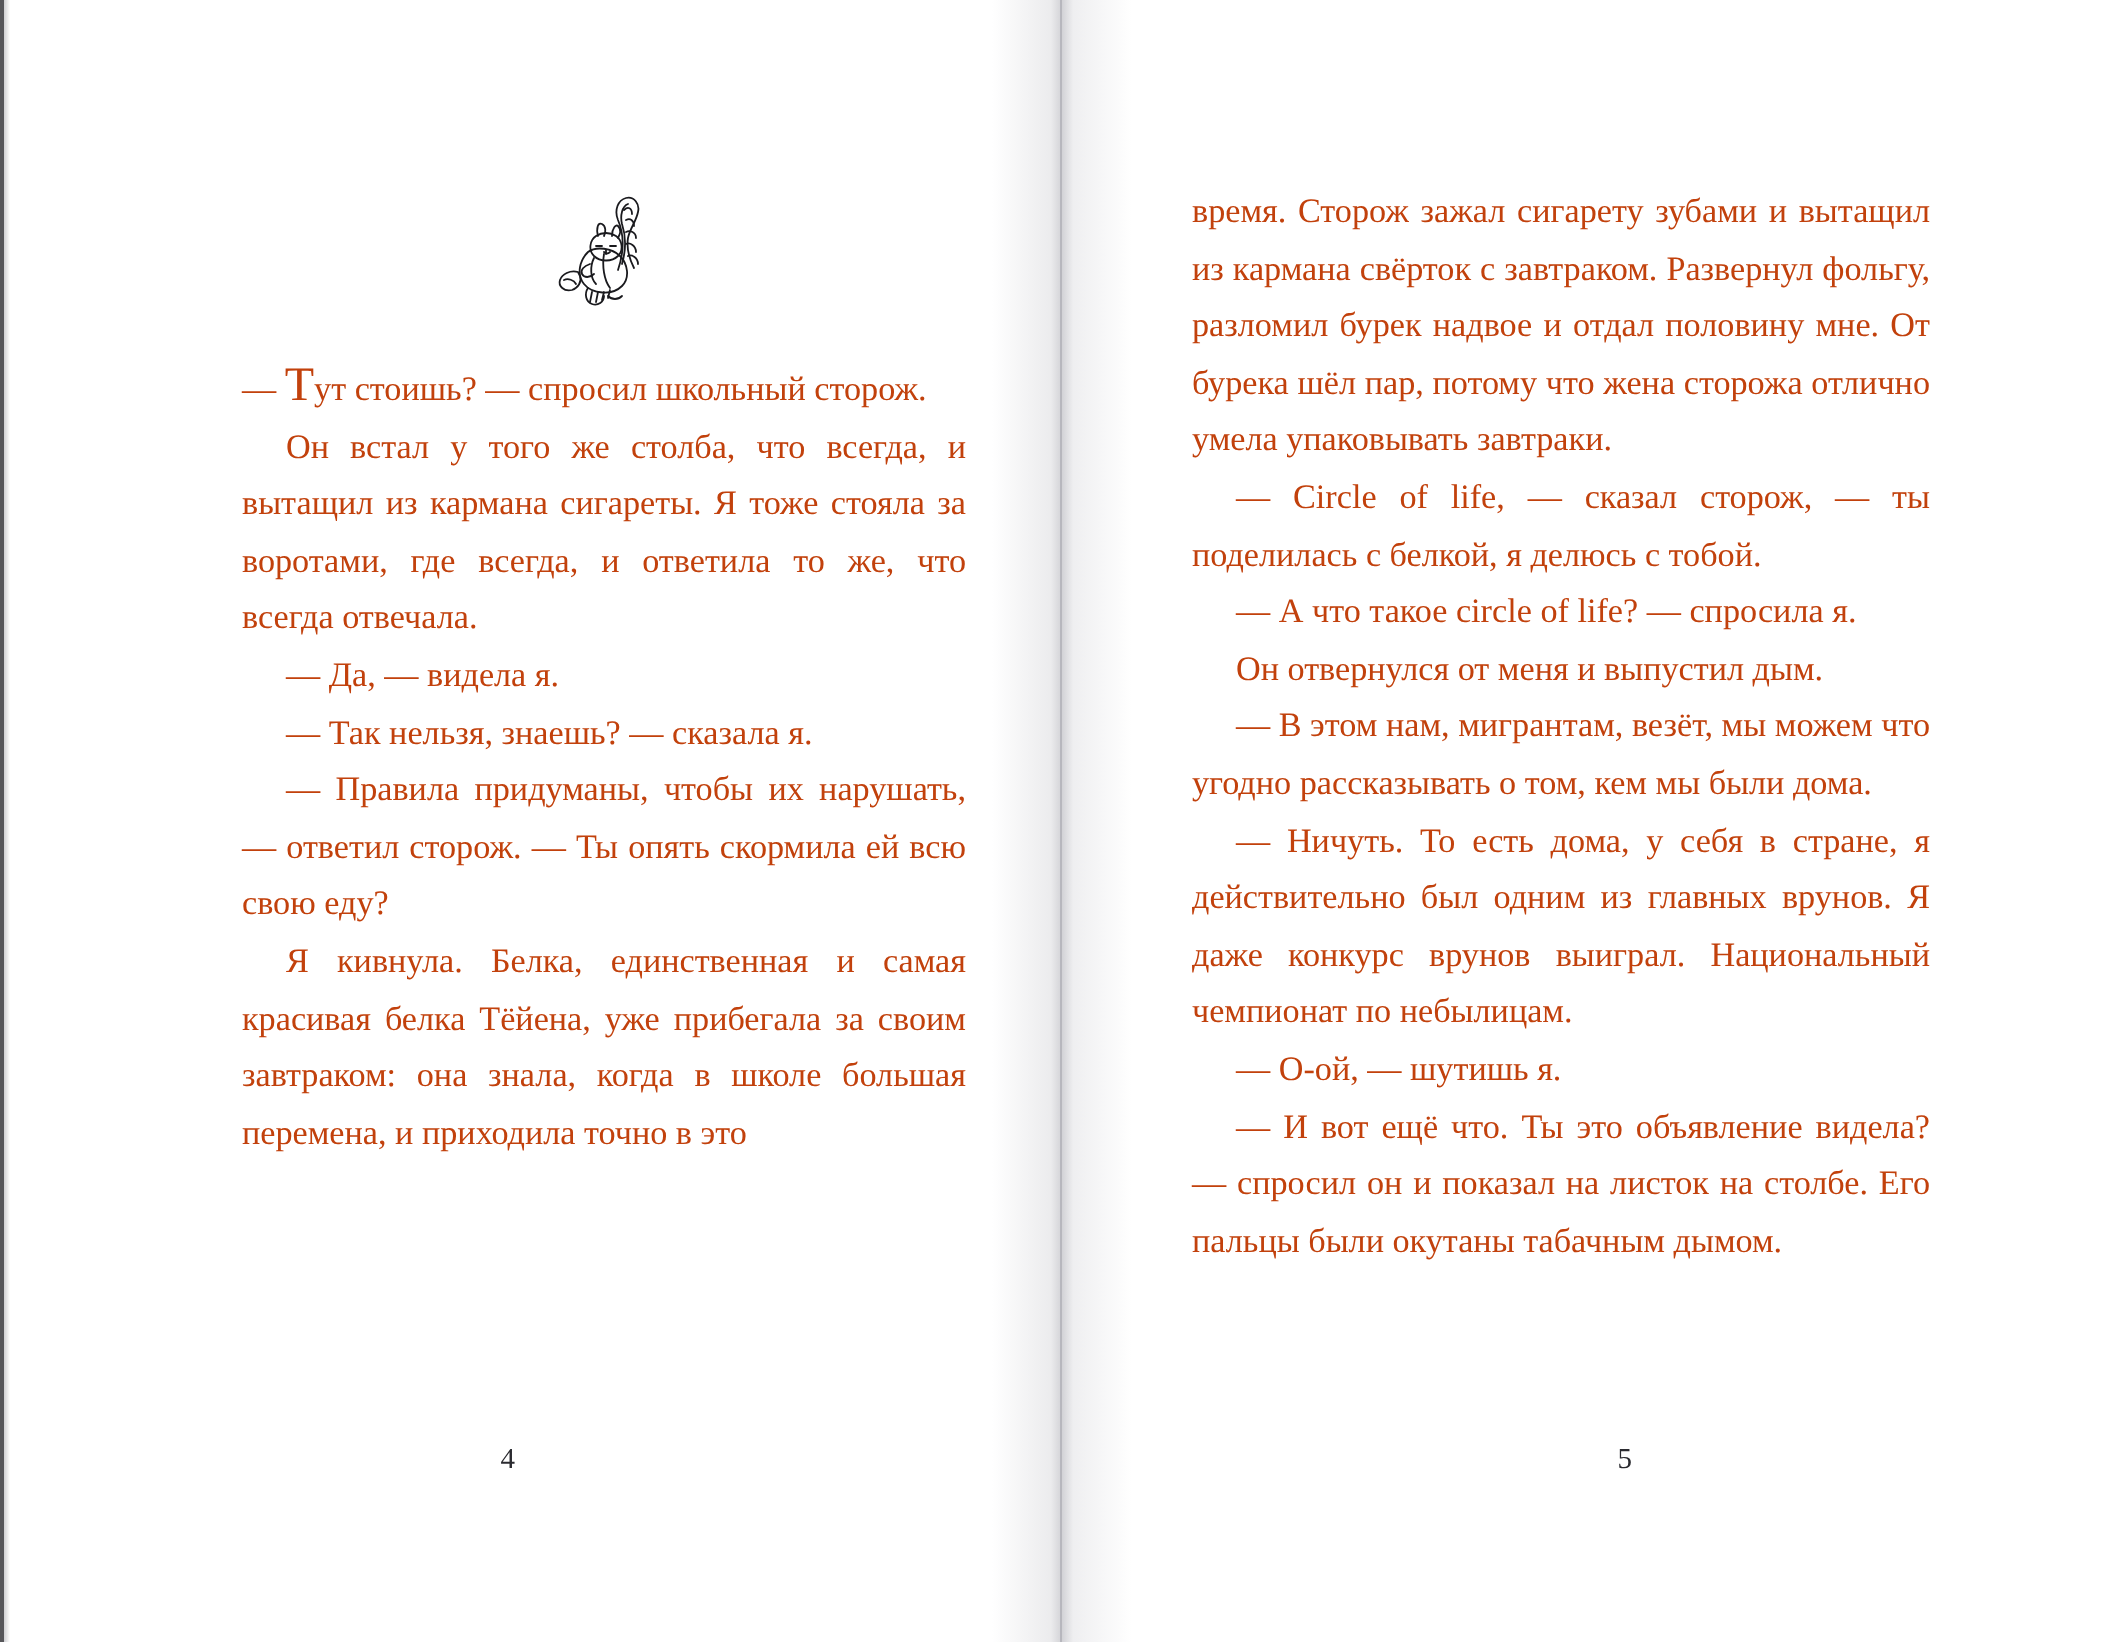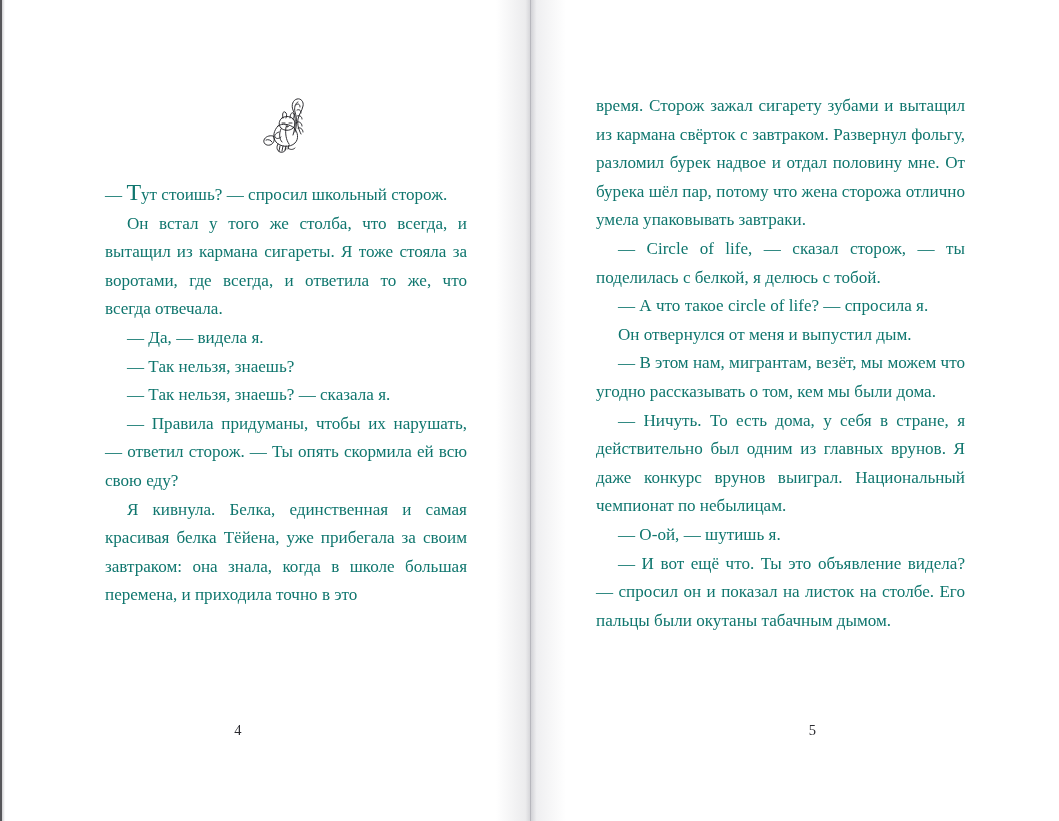--- a/index.html
+++ b/index.html
@@ -50,26 +50,26 @@
     left: 530px; top: 0;
     width: 1px; height: 821px;
     background: rgba(180,180,186,0.9);
   }
 
   .page {
     position: absolute;
     top: 0;
     height: 821px;
   }
-  .page-left  { left: 0px;   width: 530px; }
+  .page-left  { left: 16px;   width: 530px; }
   .page-right { left: 530px; width: 529px; }
 
   .textblock {
     position: absolute;
-    color: #0f766e;
+    color: #c2410c;
     font-size: 17.1px;
     line-height: 28.6px;
     text-align: justify;
     text-justify: inter-word;
     -webkit-hyphens: none;
     hyphens: none;
   }
   .textblock.left  { left: 105px; top: 181px;  width: 362px; }
   .textblock.right { left: 596px; top: 92px;   width: 369px; }
 
@@ -161,21 +161,20 @@
         <path d="M37 49 L 36 53"></path>
         <path d="M36 52 C 38 54, 41 54, 43 52"></path>
       </svg>
     </div>
 
     <div class="textblock left">
       <p class="opening"><span>— </span><span class="dropcap">Т</span><span>ут стоишь? — спросил школьный сторож.</span></p>
 
       <p>Он встал у того же столба, что всегда, и вытащил из кармана сигареты. Я тоже стояла за воротами, где всегда, и ответила то же, что всегда отвечала.</p>
       <p>— Да, — видела я.</p>
-      <p>— Так нельзя, знаешь?</p>
 
 
       <p>— Так нельзя, знаешь? — сказала я.</p>
       <p>— Правила придуманы, чтобы их нарушать, — ответил сторож. — Ты опять скормила ей всю свою еду?</p>
       <p>Я кивнула. Белка, единственная и самая красивая белка Тёйена, уже прибегала за своим завтраком: она знала, когда в школе большая перемена, и приходила точно в это</p>
     </div>
 
     <div class="folio left">4</div>
   </div>
 

